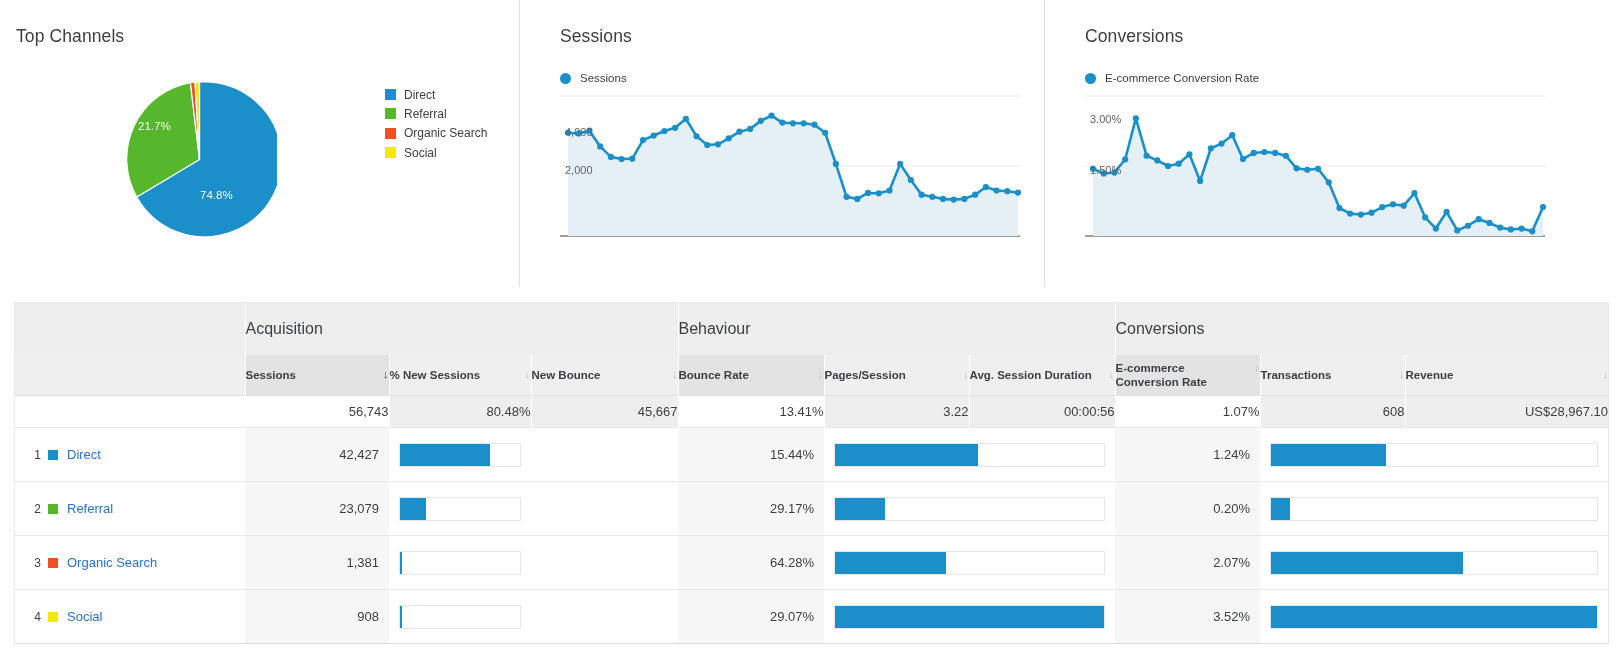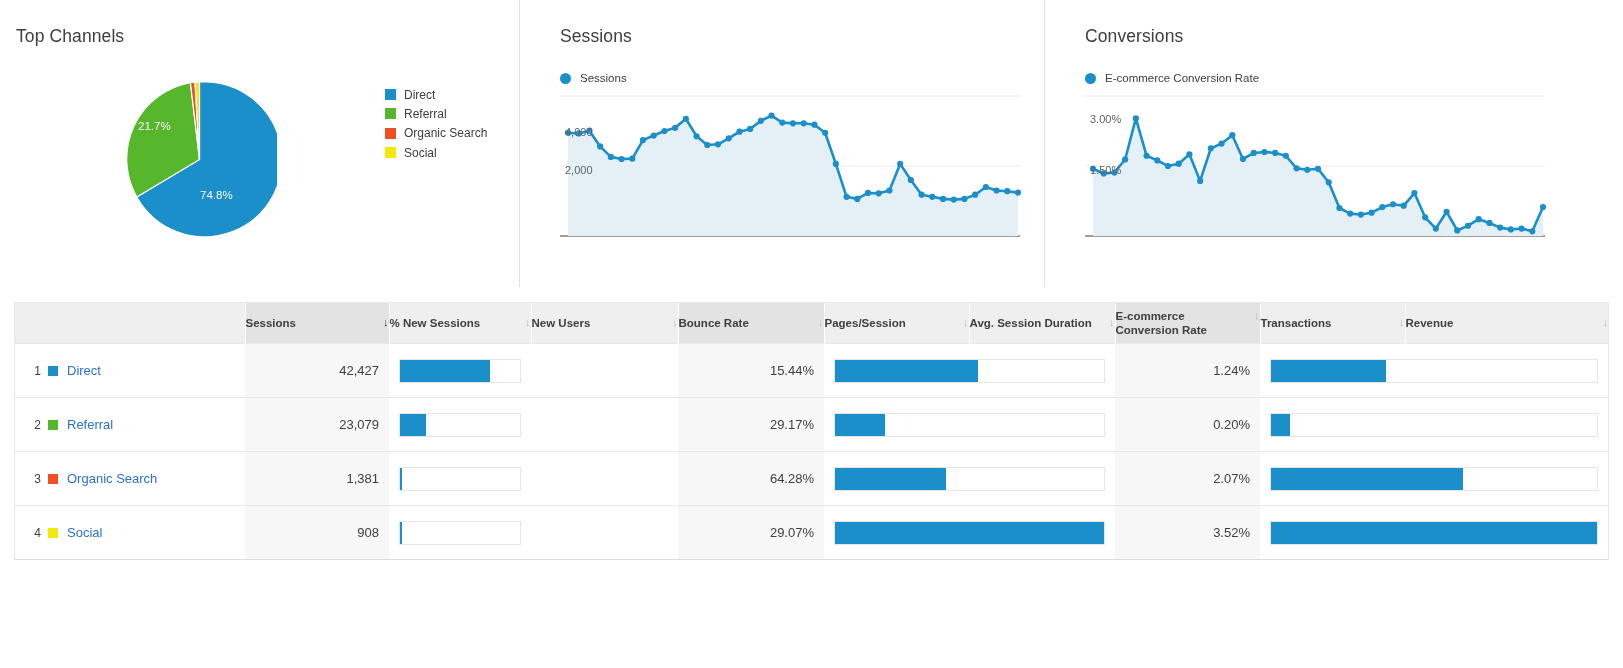--- a/index.html
+++ b/index.html
@@ -294,38 +294,44 @@
         <col style="width:147px">
       <col style="width:146px">
         <col style="width:145px">
         <col style="width:146px">
         <col style="width:145px">
       <col style="width:145px">
         <col style="width:203px">
     </colgroup>
 
     <tbody>
+        <tr class="grp-row">
+      <td class="blank"></td>
+      <td colspan="3">Acquisition</td>
+      <td colspan="3">Behaviour</td>
+      <td colspan="3">Conversions</td>
+    </tr>
 
     <tr class="hdr-row">
       <td class="blank"></td>
       <td class="active">
         <div class="hdr-inner">
           <span class="hdr-label">Sessions</span>
           <span class="sortarrow on">↓</span>
         </div>
       </td>
       <td>
         <div class="hdr-inner">
           <span class="hdr-label">% New Sessions</span>
           <span class="sortarrow">↓</span>
         </div>
       </td>
       <td>
         <div class="hdr-inner">
-          <span class="hdr-label">New Users</span>
+          <span class="hdr-label">New Bounce</span>
           <span class="sortarrow">↓</span>
         </div>
       </td>
       <td class="active">
         <div class="hdr-inner">
           <span class="hdr-label">Bounce Rate</span>
           <span class="sortarrow">↓</span>
         </div>
       </td>
       <td>
@@ -353,20 +359,32 @@
         </div>
       </td>
       <td>
         <div class="hdr-inner">
           <span class="hdr-label">Revenue</span>
           <span class="sortarrow">↓</span>
         </div>
       </td>
     </tr>
 
+    <tr class="sum-row">
+      <td class="blank"></td>
+      <td class="white">56,743</td>
+      <td>80.48%</td>
+      <td>45,667</td>
+      <td class="white">13.41%</td>
+      <td>3.22</td>
+      <td>00:00:56</td>
+      <td class="white">1.07%</td>
+      <td>608</td>
+      <td>US$28,967.10</td>
+    </tr>
 
     </tbody>
       <tbody id="rows-body">
         <tr class="data-row">
           <td class="dim">
             <div class="dimcell">
               <span class="rank">1</span>
               <span class="dotsw" style="background:#1a8fc9"></span>
               <a class="dimlink">Direct</a>
             </div>

